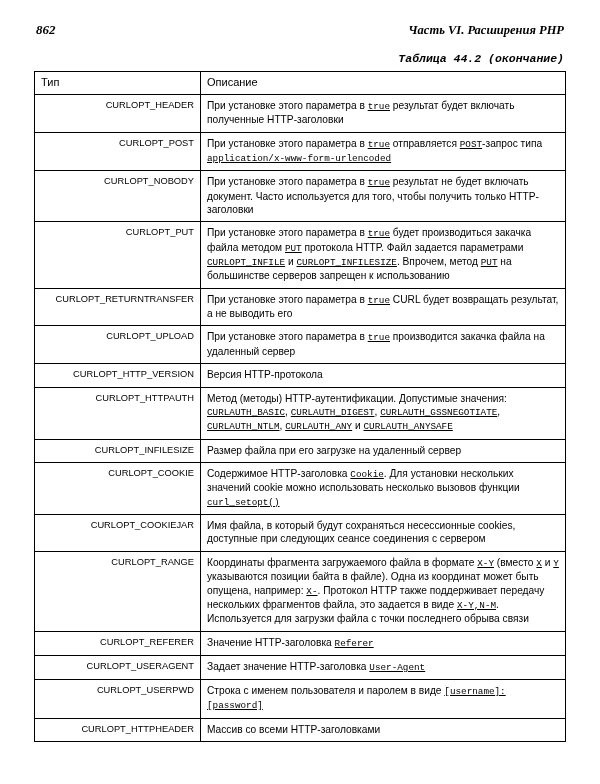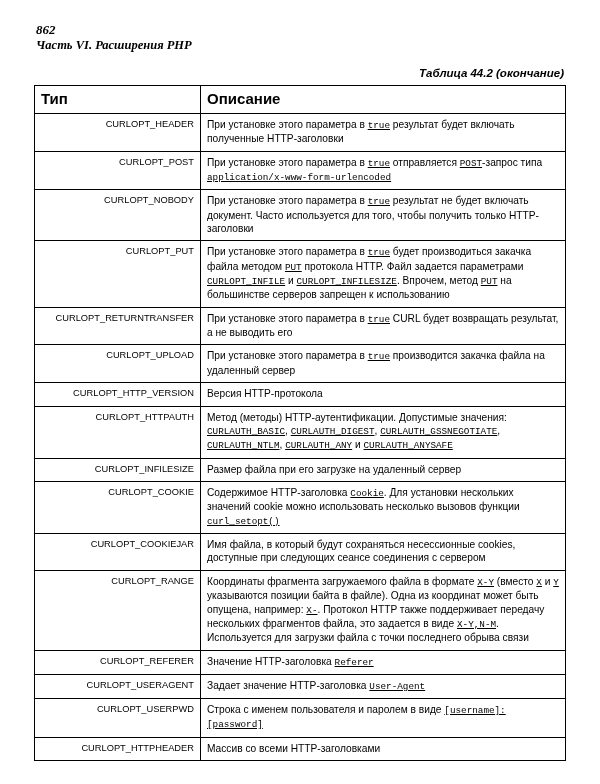--- a/index.html
+++ b/index.html
@@ -25,50 +25,49 @@
   .header {
     display: flex;
     align-items: baseline;
     justify-content: space-between;
     font-family: "Liberation Serif", serif;
     font-style: italic;
     font-weight: bold;
     font-size: 12.5px;
     margin-bottom: 14px;
     padding: 0 2px;
-    flex-direction: column;
   }
   .header .page-num {
     font-size: 13px;
   }
   .header .running-title {
     font-size: 12.5px;
   }
   .table-caption {
     text-align: right;
-    font-family: Liberation Sans, sans-serif;
+    font-family: Liberation Mono, monospace;
     font-style: italic;
     font-weight: bold;
     font-size: 11.5px;
     margin-bottom: 6px;
     padding-right: 2px;
   }
   table.spec {
     width: 100%;
     border-collapse: collapse;
     table-layout: fixed;
   }
   table.spec th, table.spec td {
     border: 1px solid #000;
     vertical-align: top;
     padding: 4px 6px 5px 6px;
   }
   table.spec th {
-    font-size: 15px;
-    font-weight: bold;
+    font-size: 11px;
+    font-weight: normal;
     text-align: left;
     padding-top: 4px;
     padding-bottom: 6px;
   }
   col.c1 { width: 166px; }
   col.c2 { width: auto; }
   .mono {
     font-family: "Liberation Mono", monospace;
     font-size: 9.3px;
     letter-spacing: 0px;

